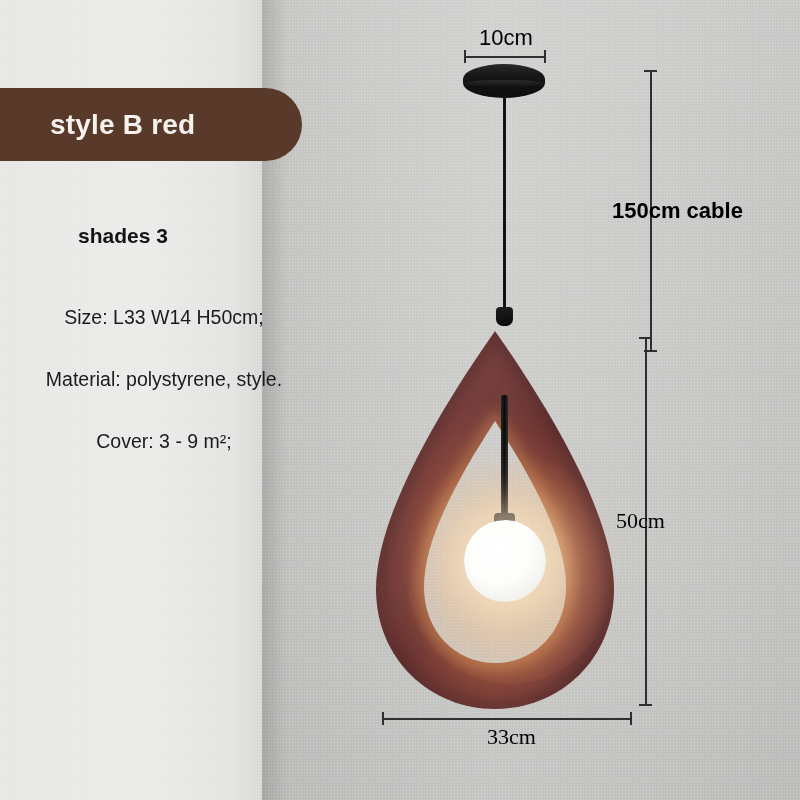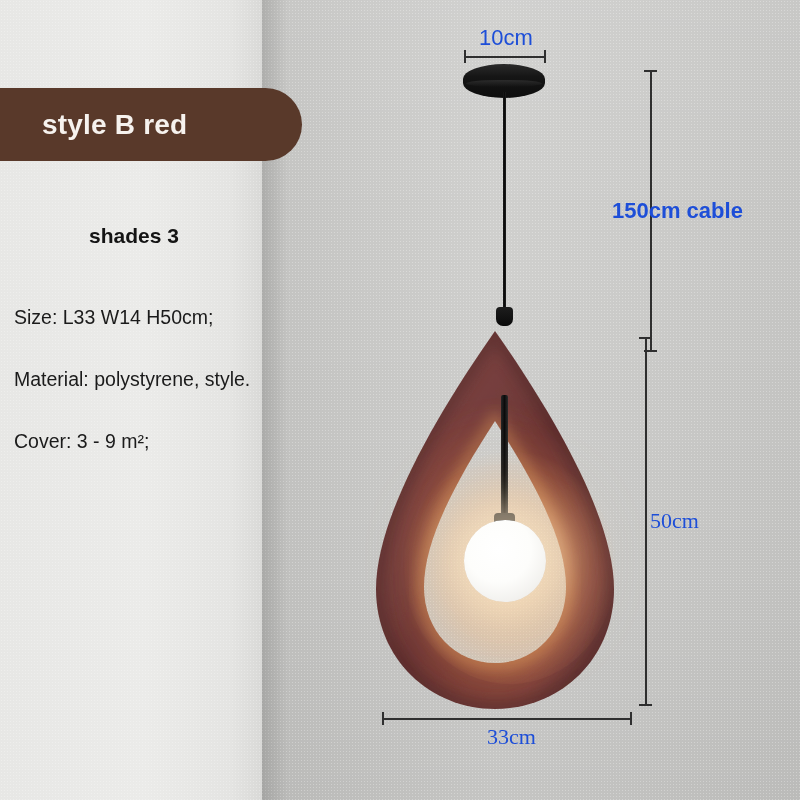--- a/index.html
+++ b/index.html
@@ -61,29 +61,29 @@
 
   
   .badge{
     position:absolute;left:0;top:88px;width:302px;height:73px;
     background:#59392a;
     border-radius:0 40px 40px 0;
     display:flex;align-items:center;
   }
   .badge-label{
     color:#f6f2ee;font-size:28px;font-weight:bold;
-    padding-left:42px;letter-spacing:.2px;
+    padding-left:42px;letter-spacing:.2px;margin-left:8px;
   }
 
   
   .shades-title{
     position:absolute;left:0;top:224px;width:246px;
-    text-align:center;font-size:21px;font-weight:bold;color:#141414;padding-left:11px;
-  }
-  .spec-list{position:absolute;left:14px;top:306px;width:300px;}
+    text-align:center;font-size:21px;font-weight:bold;color:#141414;
+  }
+  .spec-list{position:absolute;left:14px;top:306px;width:300px;text-align:center;}
   .spec-line{font-size:19.5px;color:#1b1b1b;margin-bottom:39px;white-space:nowrap;}
 
   
   .canopy{
     position:absolute;left:463px;top:64px;width:82px;height:34px;
     background:linear-gradient(180deg,#2a2a2a 0%,#151515 38%,#0d0d0d 100%);
     border-radius:41px/15px;
   }
   .canopy-seam{
     position:absolute;left:466px;top:80px;width:76px;height:7px;
@@ -124,24 +124,24 @@
     pointer-events:none;
   }
 
   
   .dim-line{position:absolute;background:#2f2f2f;}
   .h-line{height:1.5px;}
   .v-line{width:1.5px;}
   .tick-v{position:absolute;width:1.5px;height:13px;background:#2f2f2f;}
   .tick-h{position:absolute;height:1.5px;width:13px;background:#2f2f2f;}
 
-  .lbl{position:absolute;color:#1d4ed8;white-space:nowrap;}
+  .lbl{position:absolute;color:#000000;white-space:nowrap;}
   .lbl-10{left:479px;top:25px;font-size:22px;}
   .lbl-150{left:612px;top:198px;font-size:22px;font-weight:bold;}
-  .lbl-50{left:650px;top:508px;font-size:22px;font-family:"Liberation Serif", serif;}
+  .lbl-50{left:616px;top:508px;font-size:22px;font-family:"Liberation Serif", serif;}
   .lbl-33{left:487px;top:724px;font-size:22px;font-family:Liberation Serif, serif;}
 </style>
 </head>
 <body>
 
 <div id="stage">
 
   <div class="wall"></div>
   <div class="wall-v"></div>
   <div class="grain"></div>

